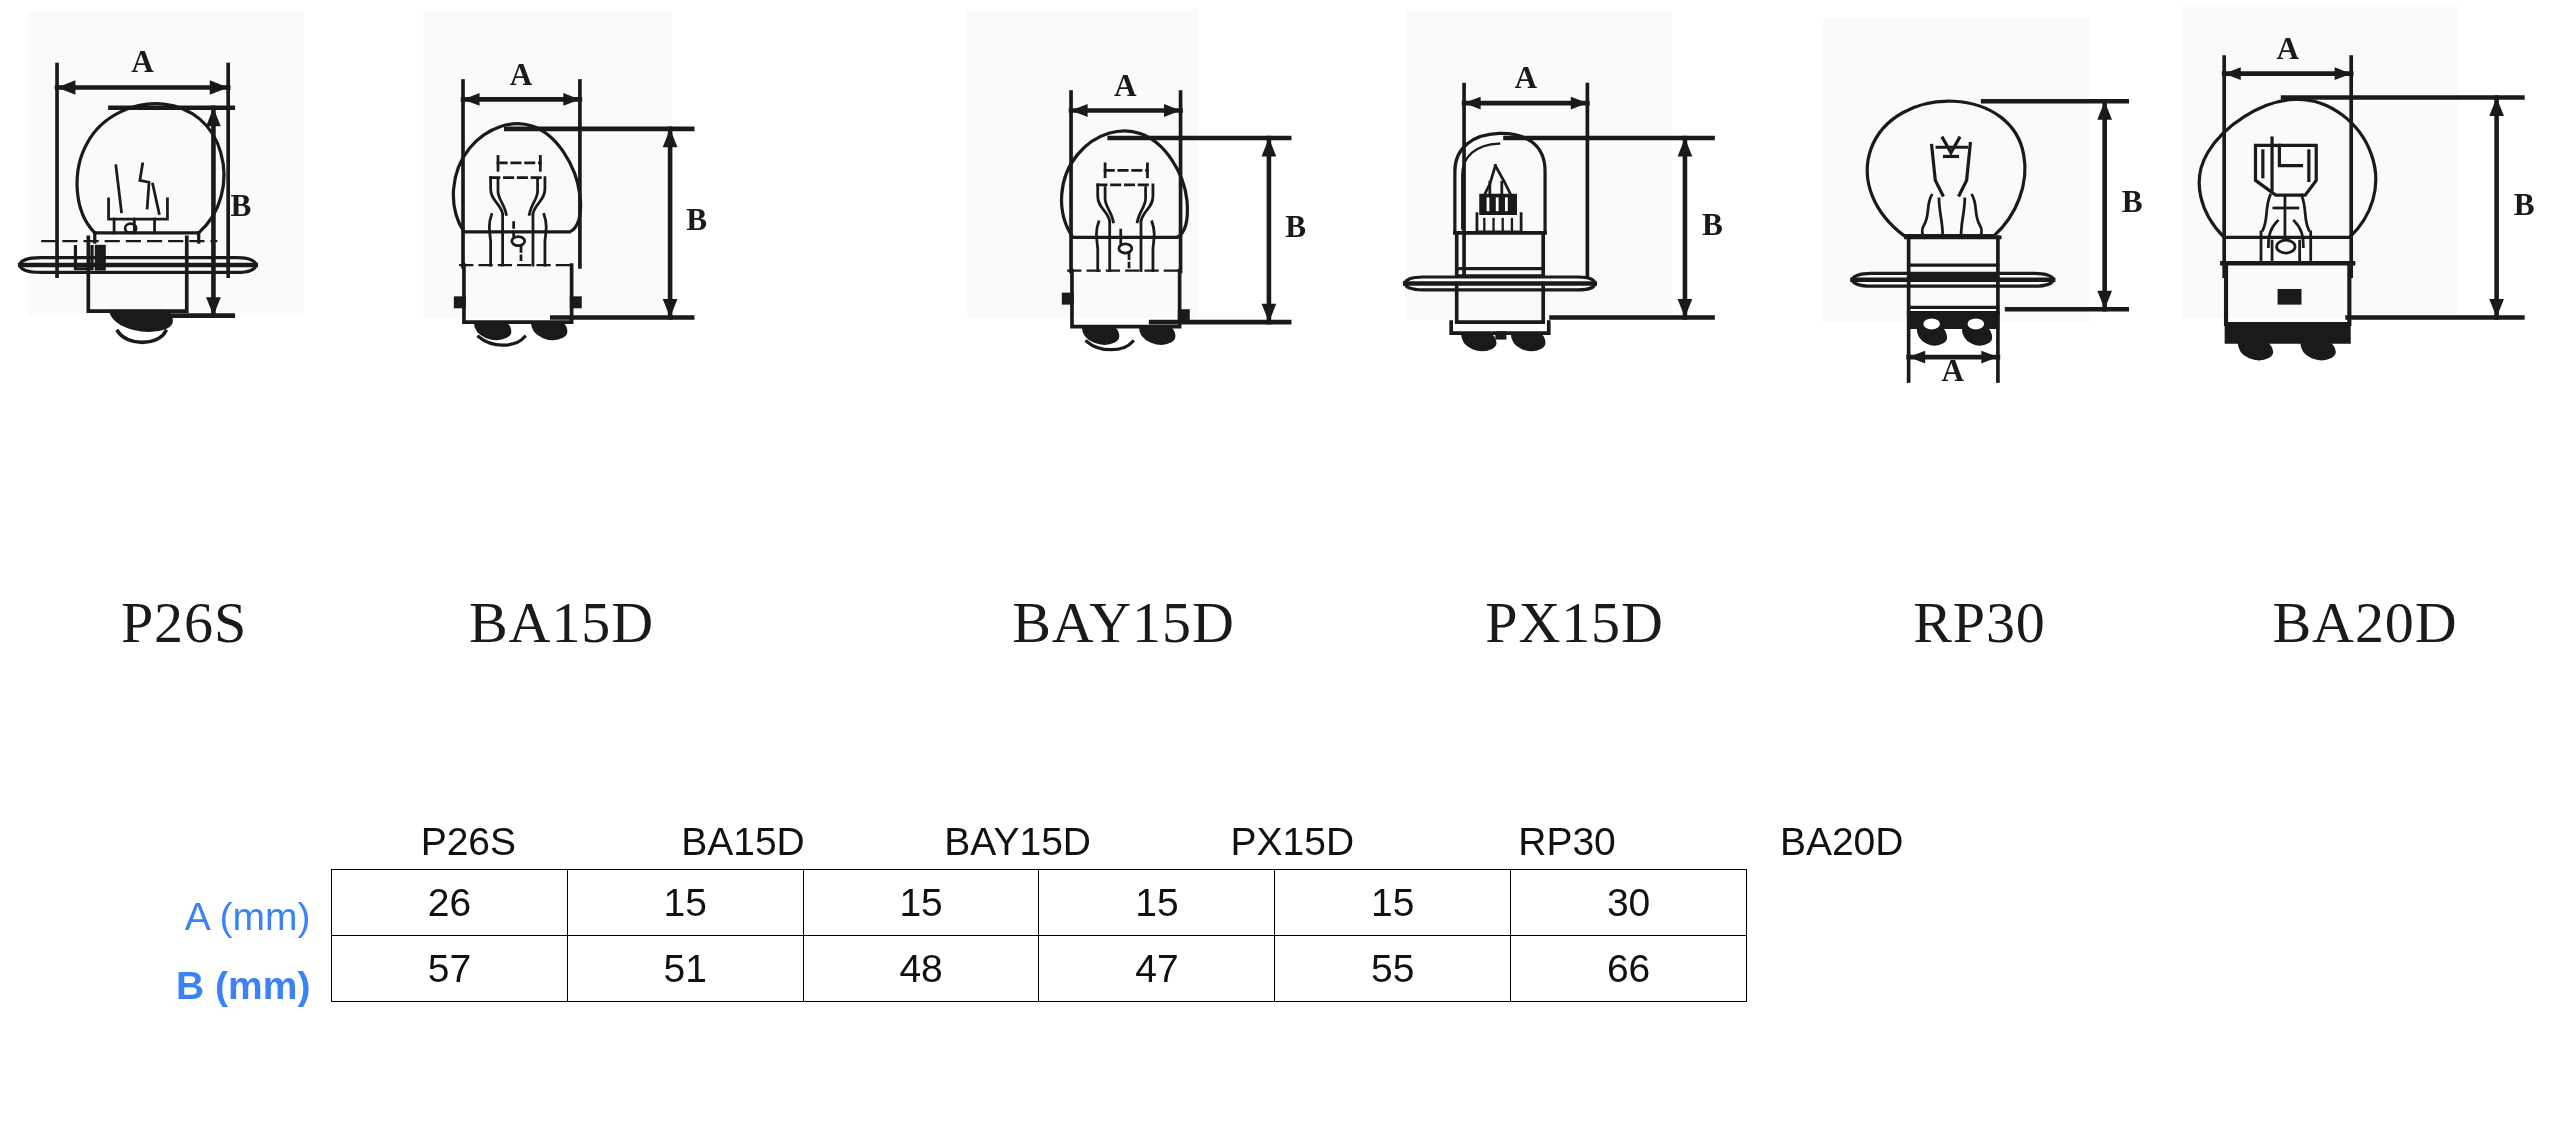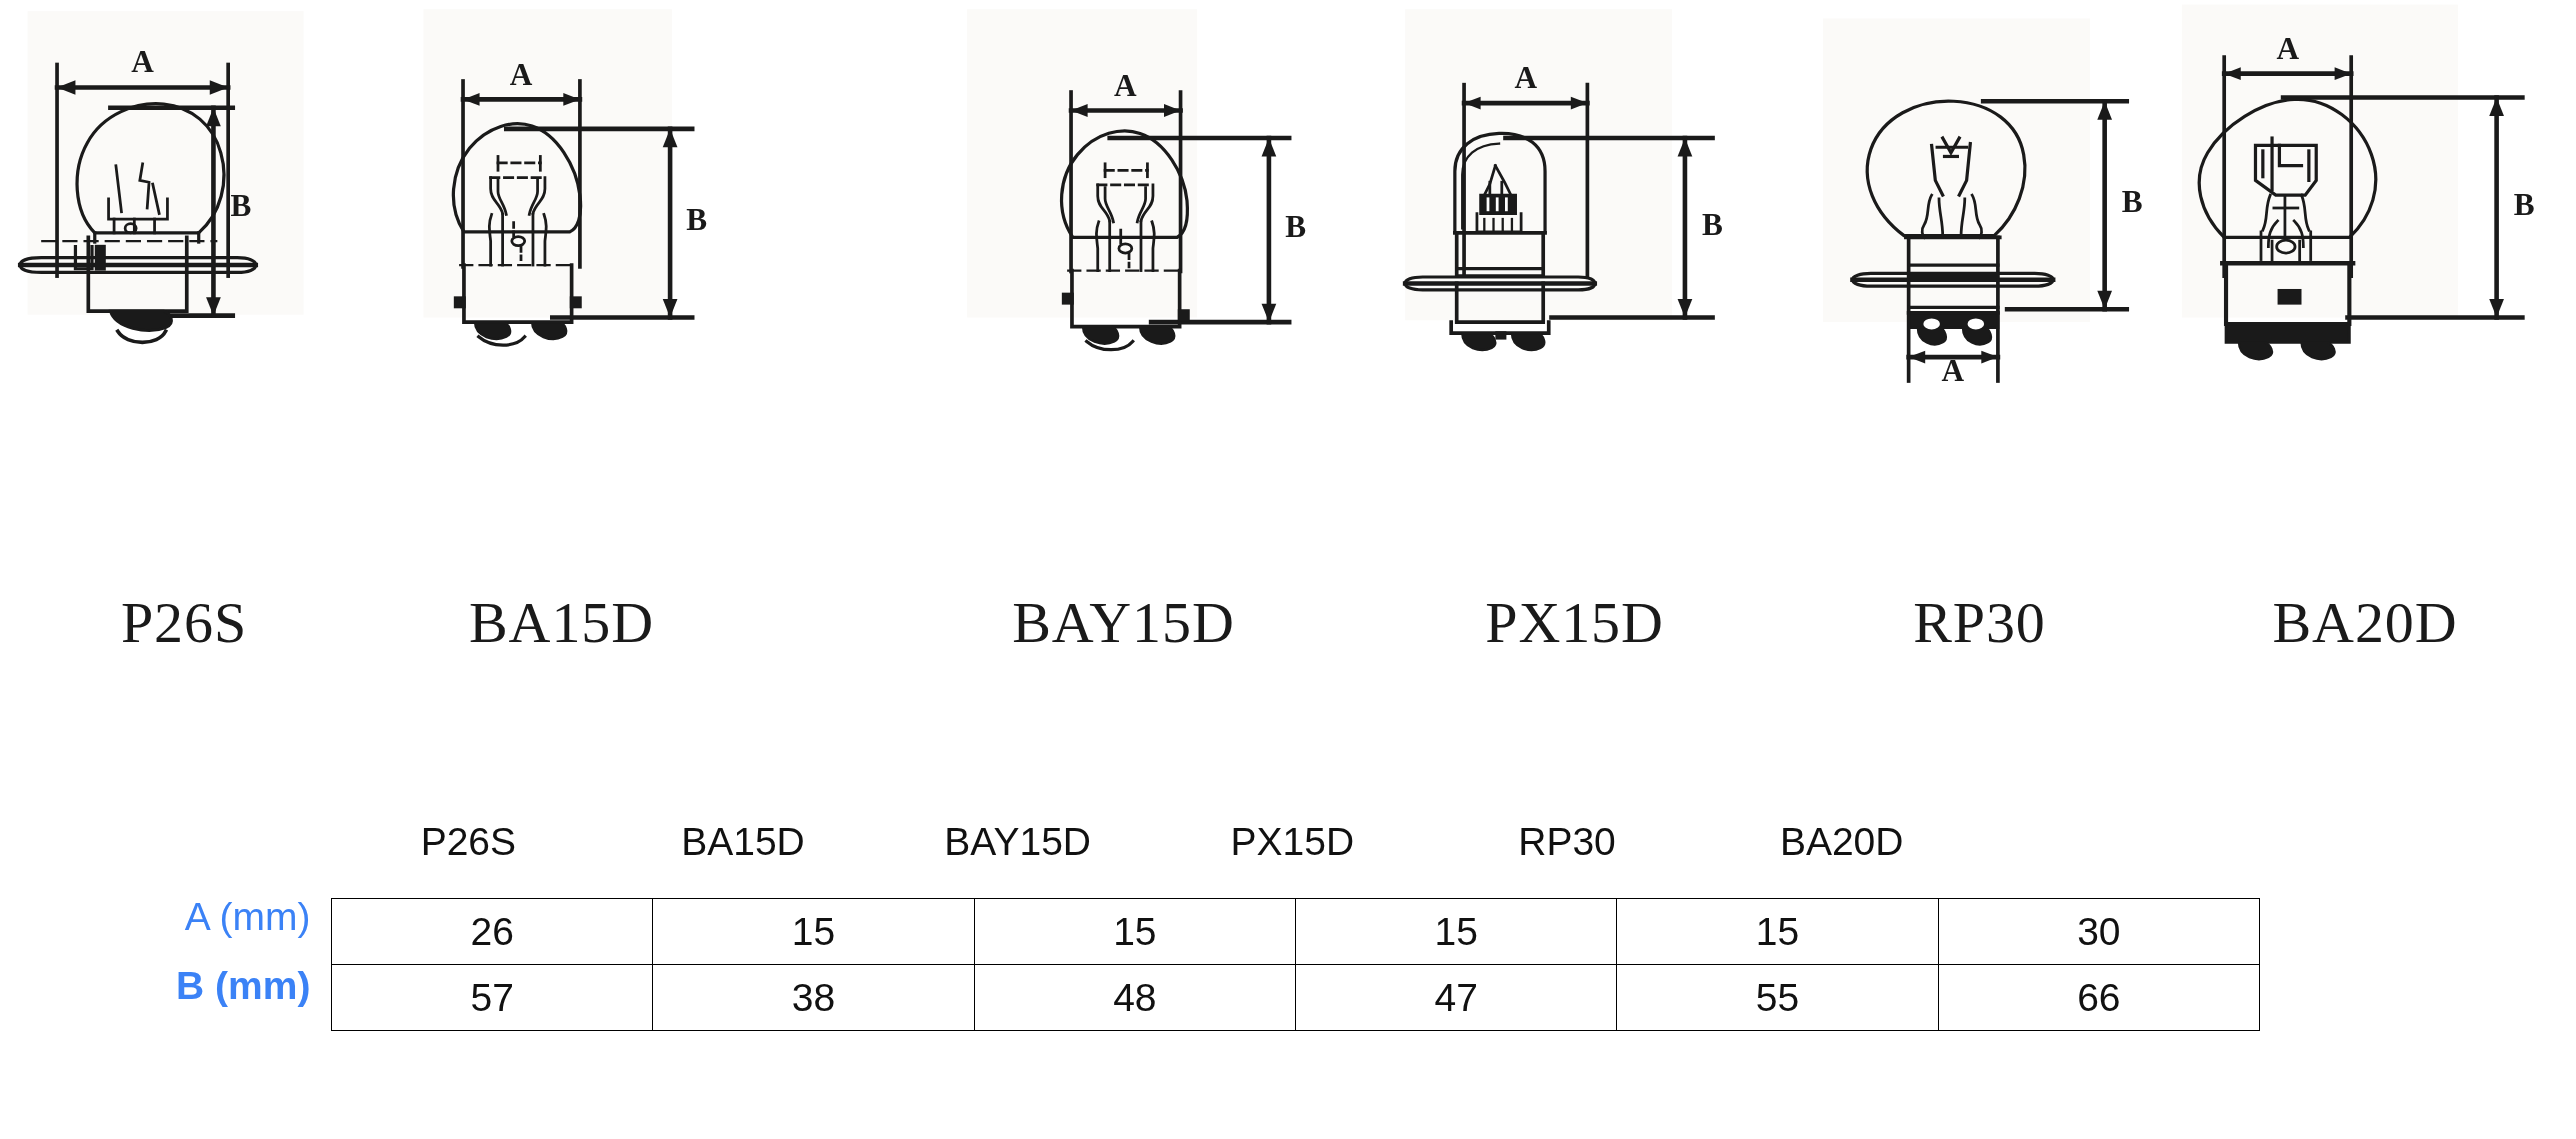--- a/index.html
+++ b/index.html
@@ -91,22 +91,22 @@
     color: #3b82f6;
     white-space: nowrap;
     text-align: right;
   }
   .row-label.r0 { top: 0px; }
   .row-label.r1 { top: 69px; font-weight: bold; }
 
   table#spec-table {
     position: absolute;
     left: 331px;
-    top: 88px;
-    width: 1929px;
+    top: 59px;
+    width: 1416px;
     border-collapse: collapse;
     table-layout: fixed;
   }
   table#spec-table td {
     border: 1.8px solid #000;
     height: 65px;
     text-align: center;
     vertical-align: middle;
     font-family: "Liberation Sans", sans-serif;
     font-size: 39px;
@@ -511,21 +511,21 @@
       <tr>
         <td>26</td>
         <td>15</td>
         <td>15</td>
         <td>15</td>
         <td>15</td>
         <td>30</td>
       </tr>
       <tr>
         <td>57</td>
-        <td>38</td>
+        <td>51</td>
         <td>48</td>
         <td>47</td>
         <td>55</td>
         <td>66</td>
       </tr>
     </tbody>
   </table>
 
 </div>
 

